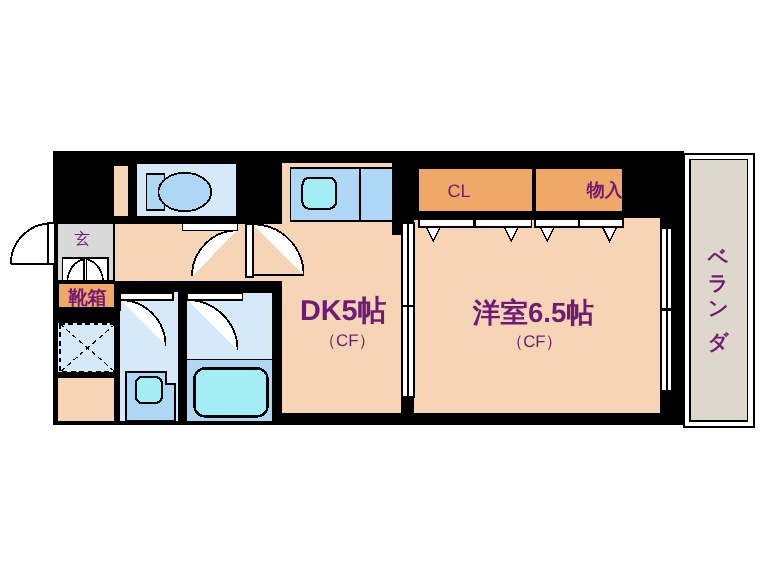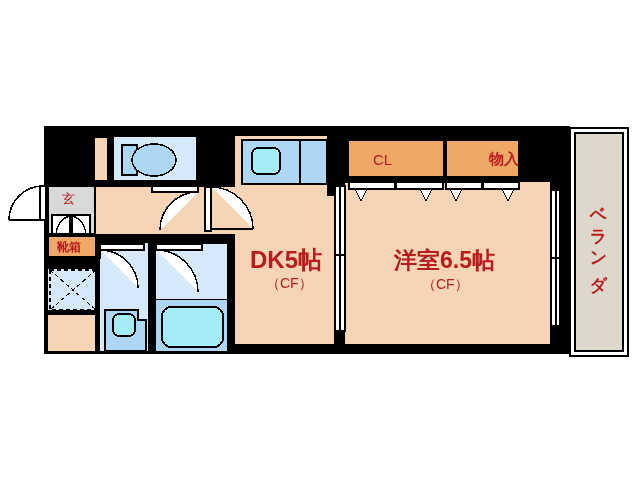--- a/index.html
+++ b/index.html
@@ -15,21 +15,21 @@
     overflow: hidden;
   }
   #plan {
     position: absolute;
     left: 0; top: 0;
     width: 638px;
     height: 480px;
   }
   .lbl {
     position: absolute;
-    color: #b91c1c;
+    color: #701a75;
     white-space: nowrap;
     line-height: 1;
     font-family: "Liberation Sans", sans-serif;
   }
   .lbl-dk {
     font-size: 24px;
     font-weight: bold;
     letter-spacing: 0px;
   }
   .lbl-dk-sub {
@@ -44,21 +44,21 @@
     font-size: 14px;
   }
   .lbl-cl {
     font-size: 15px;
   }
   .lbl-closet {
     font-size: 15px;
     font-weight: bold;
   }
   .lbl-shoe {
-    font-size: 12px;
+    font-size: 16px;
     font-weight: bold;
   }
   .lbl-genkan {
     font-size: 13px;
   }
   .lbl-veranda {
     font-size: 17px;
     font-weight: bold;
     writing-mode: vertical-rl;
     text-orientation: upright;

